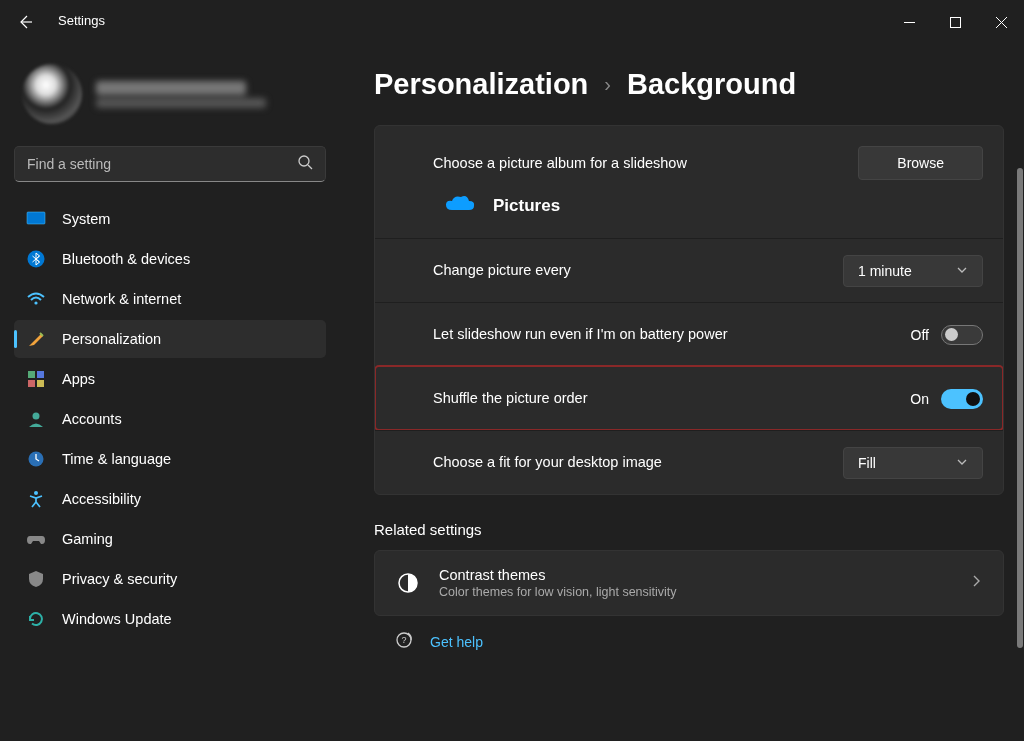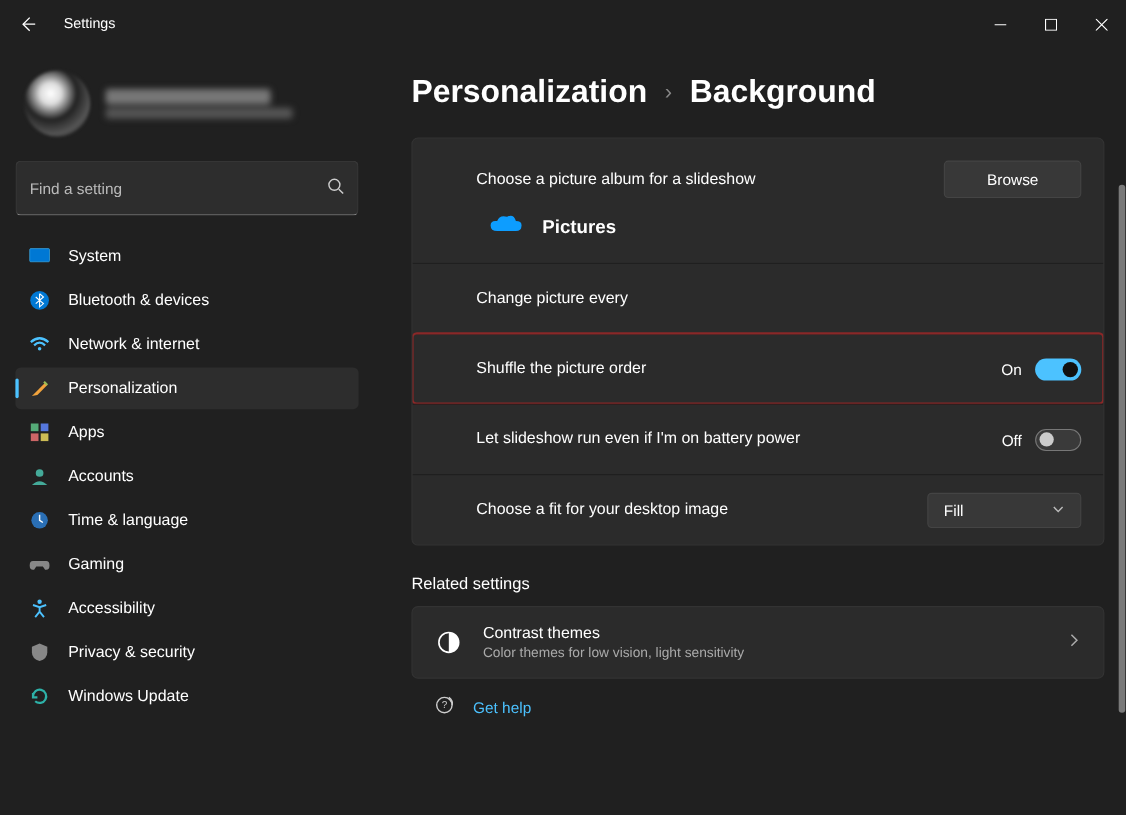--- a/index.html
+++ b/index.html
@@ -30,21 +30,21 @@
     width: 60px; height: 60px; border-radius: 50%;
     background: radial-gradient(circle at 40% 35%, #fff 0%, #ddd 18%, #222 45%, #555 70%, #111 100%);
     filter: blur(1.5px);
   }
   .profile-text { display: flex; flex-direction: column; gap: 3px; filter: blur(3px); }
   .profile-name { width: 150px; height: 14px; background: #777; border-radius: 3px; }
   .profile-email { width: 170px; height: 10px; background: #555; border-radius: 3px; }
 
   .search-box {
     background: #2d2d2d; border: 1px solid #3a3a3a; border-bottom: 1px solid #888;
-    border-radius: 5px; height: 50px; display: flex; align-items: center;
+    border-radius: 5px; height: 36px; display: flex; align-items: center;
     padding: 12px 12px; margin-bottom: 14px; gap: 20px;
   }
   .search-box input {
     flex: 1; background: transparent; border: none; outline: none;
     color: #ccc; font-size: 14px;
   }
   .search-box input::placeholder { color: #bbb; }
   .search-icon { color: #ccc; }
 
   .nav { display: flex; flex-direction: column; gap: 2px; }
@@ -249,34 +249,34 @@
         <span class="nav-icon">
           <svg width="18" height="18" viewBox="0 0 18 18">
               <circle cx="9" cy="9" r="7.5" fill="#2a6fb5"></circle>
               <path d="M9 4 V9 L12 11" stroke="#fff" stroke-width="1.3" fill="none"></path>
             </svg>
         </span>
         <span>Time &amp; language</span>
       </div>
       <div class="nav-item">
         <span class="nav-icon">
+          <svg width="18" height="18" viewBox="0 0 18 18">
+              <circle cx="9" cy="3" r="2" fill="#4cc2ff"></circle>
+              <path d="M3 6 L9 8 L15 6 M9 8 V12 M9 12 L5 17 M9 12 L13 17" stroke="#4cc2ff" stroke-width="1.7" fill="none"></path>
+            </svg>
+        </span>
+        <span>Accessibility</span>
+      </div>
+      <div class="nav-item">
+        <span class="nav-icon">
           <svg width="20" height="20" viewBox="0 0 20 20">
               <path d="M4 7 h12 q3 0 3 4 t-3 4 h-1 l-2 -3 h-6 l-2 3 h-1 q-3 0 -3 -4 t3 -4 Z" fill="#888"></path>
             </svg>
         </span>
         <span>Gaming</span>
-      </div>
-      <div class="nav-item">
-        <span class="nav-icon">
-          <svg width="18" height="18" viewBox="0 0 18 18">
-              <circle cx="9" cy="3" r="2" fill="#4cc2ff"></circle>
-              <path d="M3 6 L9 8 L15 6 M9 8 V12 M9 12 L5 17 M9 12 L13 17" stroke="#4cc2ff" stroke-width="1.7" fill="none"></path>
-            </svg>
-        </span>
-        <span>Accessibility</span>
       </div>
       <div class="nav-item">
         <span class="nav-icon">
           <svg width="18" height="18" viewBox="0 0 18 18">
               <path d="M9 1 L16 4 V9 Q16 15 9 17 Q2 15 2 9 V4 Z" fill="#888"></path>
             </svg>
         </span>
         <span>Privacy &amp; security</span>
       </div>
       <div class="nav-item">
@@ -310,35 +310,43 @@
             <svg width="30" height="20" viewBox="0 0 30 20">
                 <path d="M7 16 Q1 16 1 11 Q1 6 7 7 Q9 1 16 3 Q22 0 24 7 Q30 7 29 12 Q29 16 24 16 Z" fill="#0d9dff"></path>
               </svg>
           </span>
           <span style="font-size:17px;font-weight:bold;">Pictures</span>
         </div>
       </div>
 
       <div class="row">
         <div class="row-label">Change picture every</div>
+        <div class="select">
+          <span>1 minute</span>
+          <span class="chev">
+            <svg width="12" height="12" viewBox="0 0 12 12">
+                <path d="M2 4 L6 8 L10 4" stroke="#bbb" stroke-width="1.3" fill="none"></path>
+              </svg>
+          </span>
+        </div>
+      </div>
+
+      <div class="row">
+        <div class="row-label">Let slideshow run even if I'm on battery power</div>
+        <div class="toggle-wrap">
+          <span class="toggle-state">Off</span>
+          <div class="toggle off"></div>
+        </div>
       </div>
 
       <div class="row highlight">
         <div class="row-label">Shuffle the picture order</div>
         <div class="toggle-wrap">
           <span class="toggle-state">On</span>
           <div class="toggle on"></div>
-        </div>
-      </div>
-
-      <div class="row">
-        <div class="row-label">Let slideshow run even if I'm on battery power</div>
-        <div class="toggle-wrap">
-          <span class="toggle-state">Off</span>
-          <div class="toggle off"></div>
         </div>
       </div>
 
       <div class="row">
         <div class="row-label">Choose a fit for your desktop image</div>
         <div class="select">
           <span>Fill</span>
           <span class="chev">
             <svg width="12" height="12" viewBox="0 0 12 12">
                 <path d="M2 4 L6 8 L10 4" stroke="#bbb" stroke-width="1.3" fill="none"></path>

